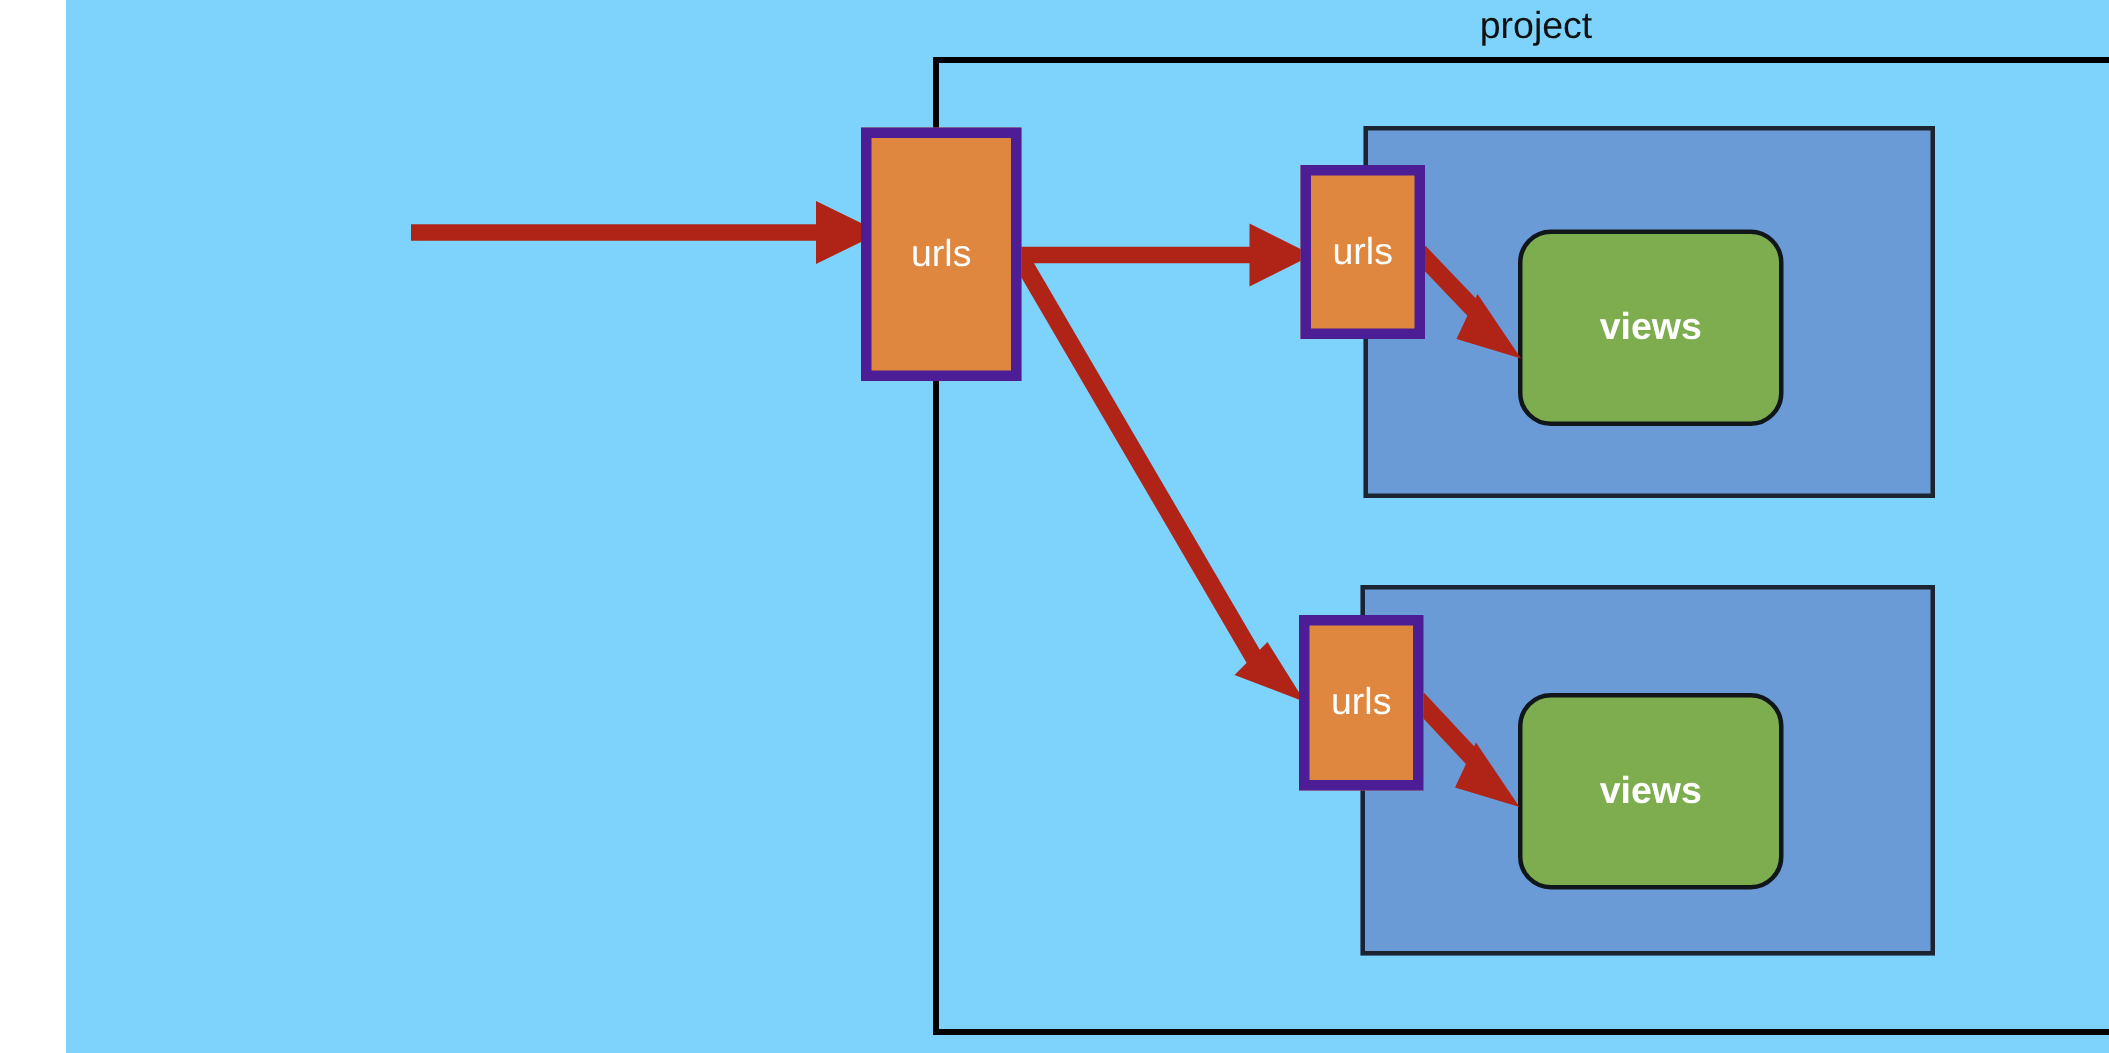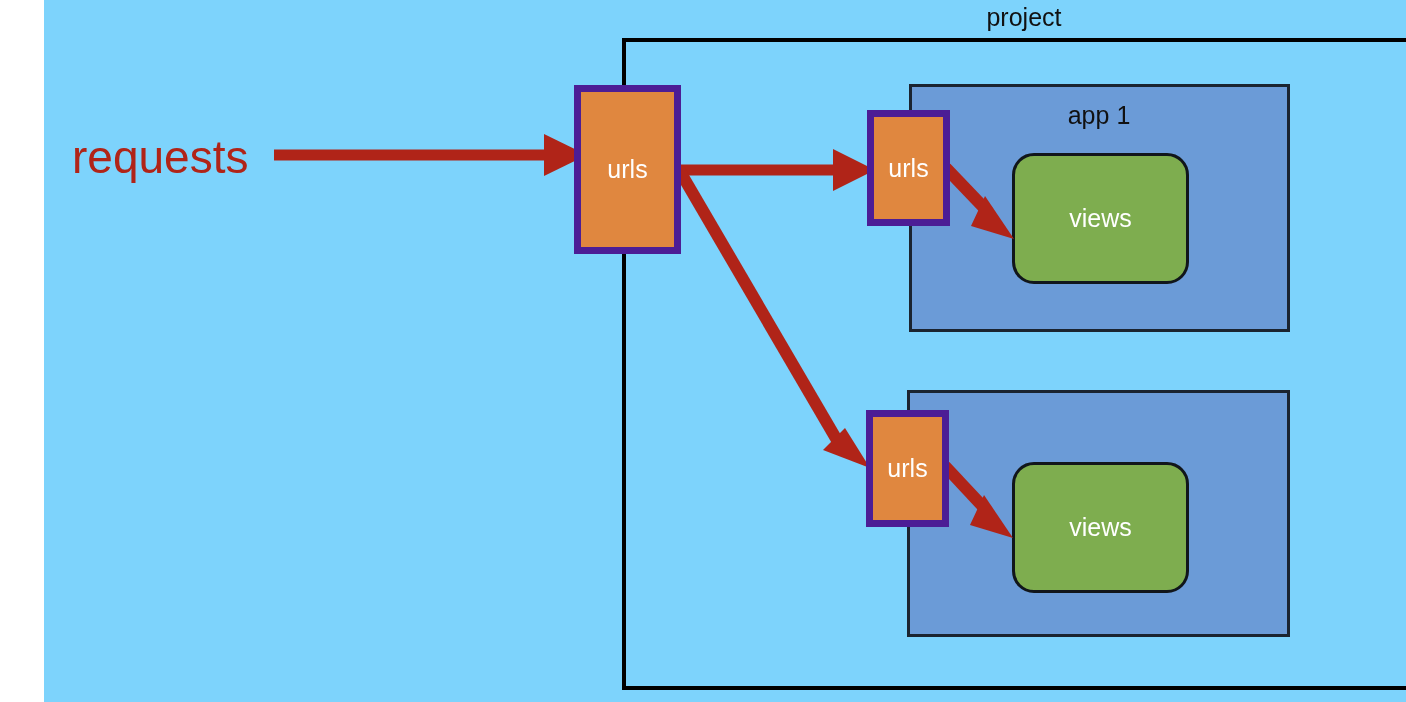--- a/index.html
+++ b/index.html
@@ -33,21 +33,21 @@
   .app-label{
     font-size:25px;color:#111111;text-align:center;line-height:30px;
     white-space:nowrap;
   }
   #app1-label{left:975px;top:100px;width:160px;height:30px;}
   #app2-label{left:975px;top:406px;width:160px;height:30px;}
 
   
   .views-box{
     background:#7EAD4F;border:3px solid #11161b;border-radius:22px;
-    display:flex;align-items:center;justify-content:center;
+    display:flex;align-items:center;justify-content:center;font-weight:bold;
   }
   .views-box span{
     font-size:25px;color:#ffffff;line-height:1;white-space:nowrap;
   }
   #app1-views{left:968px;top:153px;width:177px;height:131px;}
   #app2-views{left:968px;top:462px;width:177px;height:131px;}
 
   
   .urls-box{
     background:#E0873F;border:7px solid #4c1d95;
@@ -81,21 +81,20 @@
 </head>
 <body>
 
 <div id="stage">
 
   <div class="abs z-frame" id="project-frame"></div>
 
   <div class="abs z-text" id="project-label">project</div>
 
   <div class="abs z-app app-box" id="app1-box"></div>
-  <div class="abs z-text app-label" id="app1-label">app 1</div>
 
   <div class="abs z-app app-box" id="app2-box"></div>
 
   <div class="abs z-views views-box" id="app1-views">
     <span>views</span>
   </div>
 
   <div class="abs z-views views-box" id="app2-views">
     <span>views</span>
   </div>
@@ -133,15 +132,14 @@
   </div>
 
   <div class="abs z-urls urls-box" id="app1-urls">
     <span>urls</span>
   </div>
 
   <div class="abs z-urls urls-box" id="app2-urls">
     <span>urls</span>
   </div>
 
-  <div class="abs z-text" id="requests-label">requests</div>
 
 </div>
 
 </body></html>

